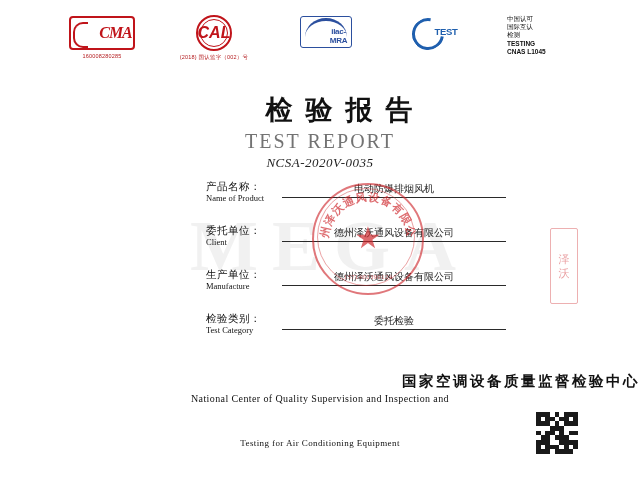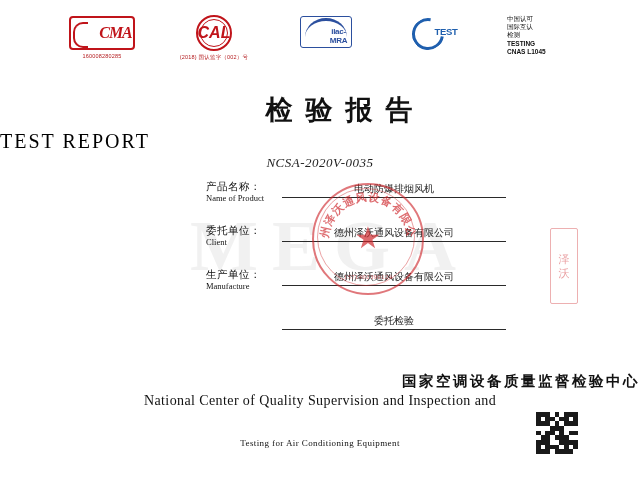--- a/index.html
+++ b/index.html
@@ -198,25 +198,25 @@
     font-weight: bold;
     letter-spacing: 13px;
     text-indent: 13px;
     color: #111;
     padding-left: 19px;
   }
   .title-en {
     position: absolute;
     top: 130px;
     left: 0; width: 640px;
-    text-align: left;
+    text-align: center;
     font-family: "Liberation Serif", serif;
     font-size: 20px;
     letter-spacing: 2px;
-    color: #000000;
+    color: #737373;
   }
   .report-no {
     position: absolute;
     top: 155px;
     left: 0; width: 640px;
     text-align: center;
     font-family: "Liberation Serif", serif;
     font-size: 13px;
     letter-spacing: .5px;
     color: #222;
@@ -287,21 +287,21 @@
     font-size: 14.5px;
     letter-spacing: 2.5px;
     color: #111;
   }
   .org-en1 {
     position: absolute;
     top: 393px;
     left: 0; width: 640px;
     text-align: center;
     font-family: "Liberation Serif", serif;
-    font-size: 14px;
+    font-size: 10px;
     letter-spacing: .4px;
     color: #111;
   }
   .org-en2 {
     position: absolute;
     top: 406px;
     left: 0; width: 640px;
     text-align: center;
     font-family: "Liberation Serif", serif;
     font-size: 9px;
@@ -493,20 +493,24 @@
     <div class="field-row">
       <div class="field-label">
         <div class="label-cn">生产单位：</div>
         <div class="label-en">Manufacture</div>
       </div>
       <div class="field-value">德州泽沃通风设备有限公司</div>
       <div class="field-rule"></div>
     </div>
 
     <div class="field-row">
+      <div class="field-label">
+        <div class="label-cn">检验类别：</div>
+        <div class="label-en">Test Category</div>
+      </div>
       <div class="field-value">委托检验</div>
       <div class="field-rule"></div>
     </div>
 
   </div>
 
   <div class="seal">
     <svg class="seal-arc-text" viewBox="0 0 108 108">
       <defs>
         <path id="sealArc" d="M 14,56 A 40,40 0 0 1 94,56"></path>

